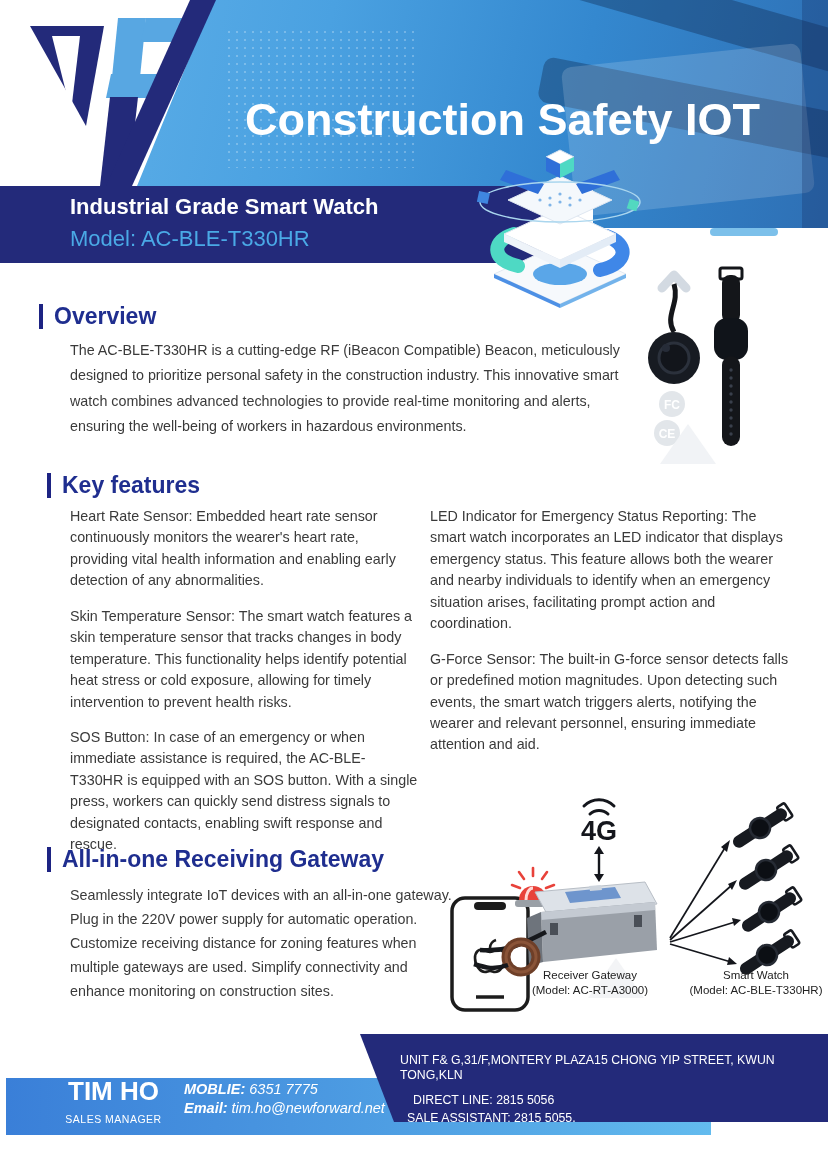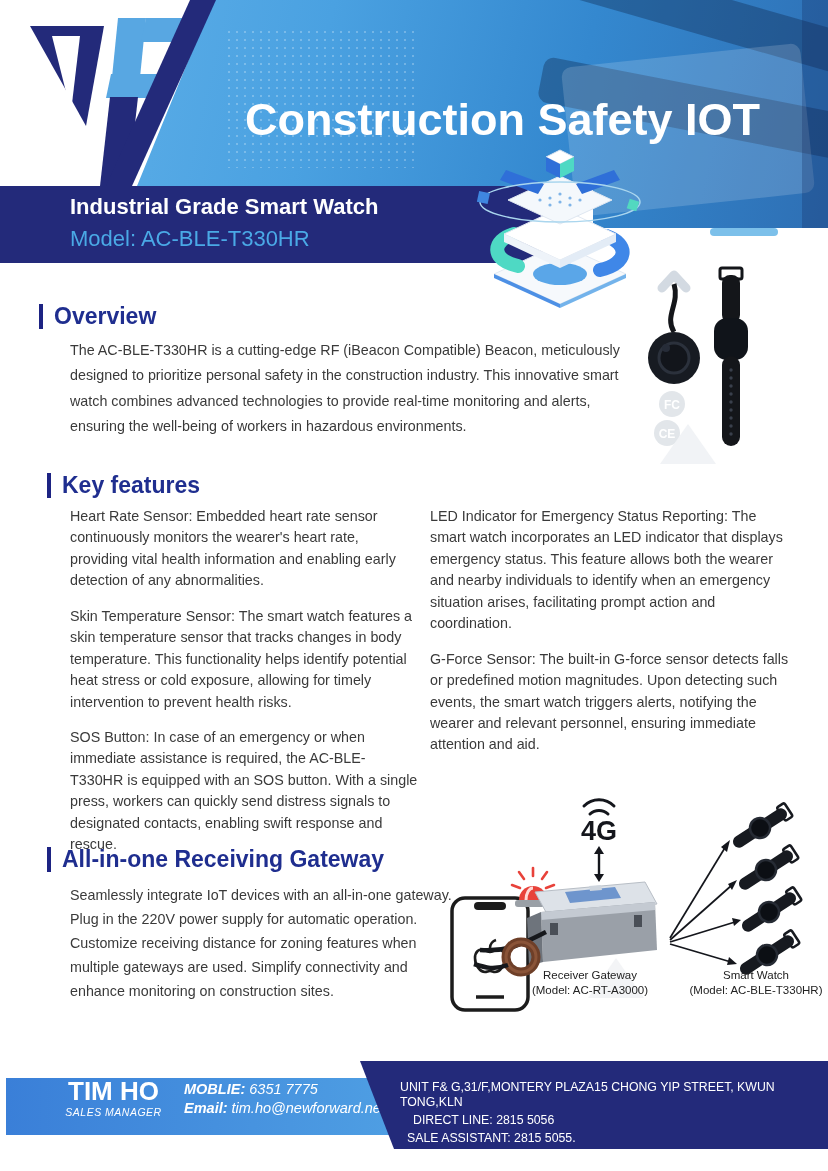--- a/index.html
+++ b/index.html
@@ -72,30 +72,30 @@
   .p-gateway { position:absolute; left:70px; top:884px; width:384px; line-height:1.67; }
 
   
   .footer-light {
     position:absolute; left:6px; top:1078px; width:705px; height:57px;
     background:linear-gradient(90deg,#3a7fd8 0%,#54a7e6 70%,#63bbee 100%);
     display:flex; align-items:flex-start;
   }
   .f-name-block { margin-left:55px; width:105px; text-align:center; color:#fff; }
   .f-name { font-size:26px; font-weight:bold; line-height:1.05; }
-  .f-role { font-size:10.5px; letter-spacing:.5px; margin-top:1px;font-style:italic; }
+  .f-role { font-size:10.5px; letter-spacing:.5px; margin-top:8px; }
   .f-contact { margin-left:18px; color:#fff; font-size:14.5px; }
   .f-contact div { margin:3px 0;font-style:italic; }
   .f-contact b { font-weight:bold; }
   .footer-navy {
-    position:absolute; left:360px; top:1061px; width:468px; height:88px;
+    position:absolute; left:360px; top:1034px; width:468px; height:88px;
     background:#232a7a; clip-path:polygon(0 0, 100% 0, 100% 100%, 34px 100%);
     color:#ffffff; font-size:12.3px; padding:19px 0 0 40px; line-height:1.22;
   }
-  .footer-navy .l2 { margin-left:13px; margin-top:3px; }
+  .footer-navy .l2 { margin-left:13px; margin-top:10px; }
   .footer-navy .l3 { margin-left:7px; margin-top:3px; }
 
   svg text { font-family:"Liberation Sans", sans-serif; }
 </style>
 </head>
 <body>
 
 <div id="page">
 
   <div class="hero-band">

